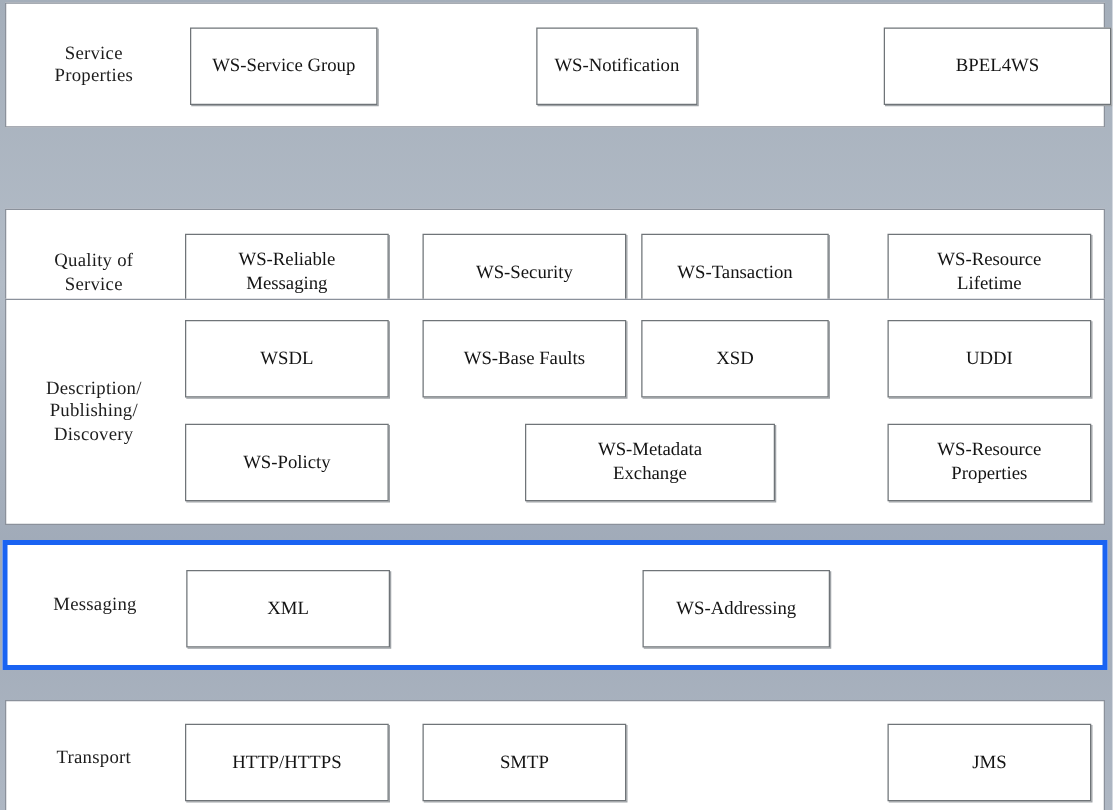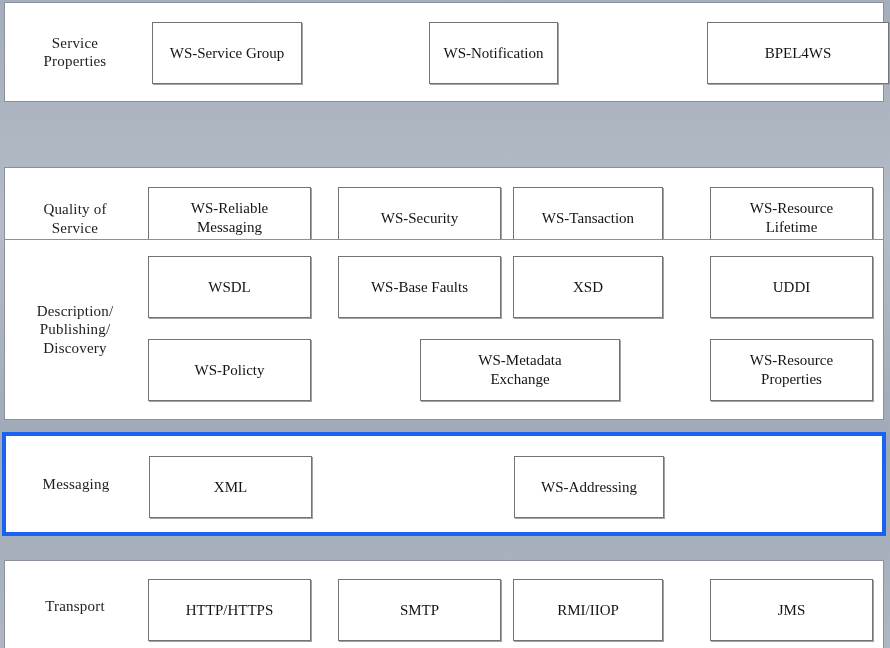--- a/index.html
+++ b/index.html
@@ -177,18 +177,17 @@
     </div>
   </div>
 
   <div class="layer" id="layer-4">
     <div class="layer-label">
       <span>Transport</span>
     </div>
     <div class="boxes">
       <div class="node c0 r-tr">HTTP/HTTPS</div>
       <div class="node c1 r-tr">SMTP</div>
-      <div class="node c2 r-tr">RMI/IIOP</div>
       <div class="node c3 r-tr">JMS</div>
     </div>
   </div>
 
 </div>
 
 </body></html>

